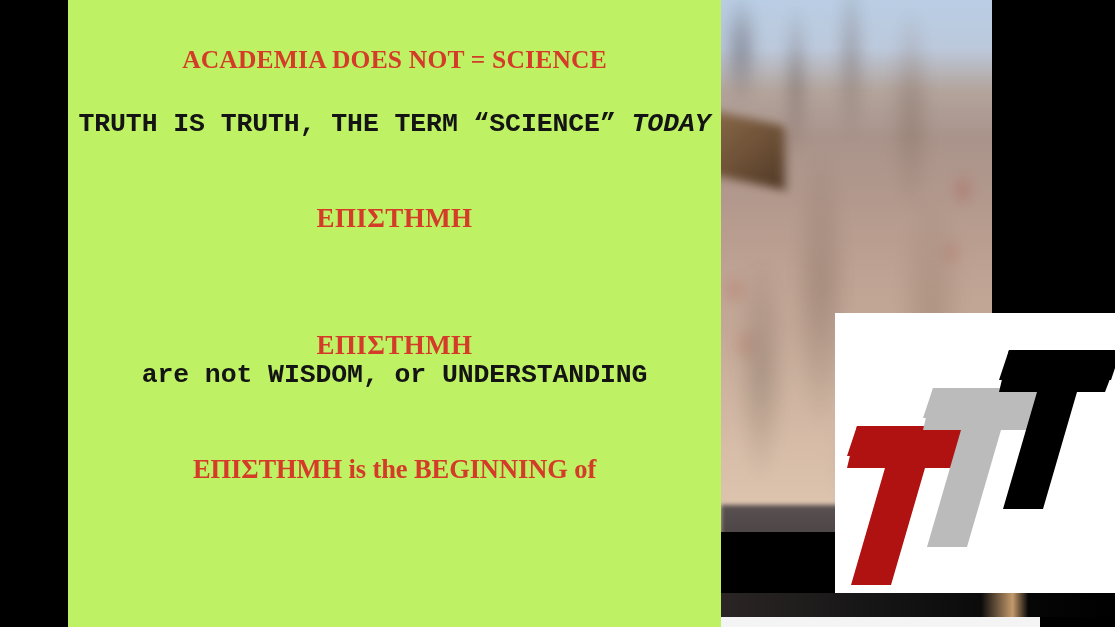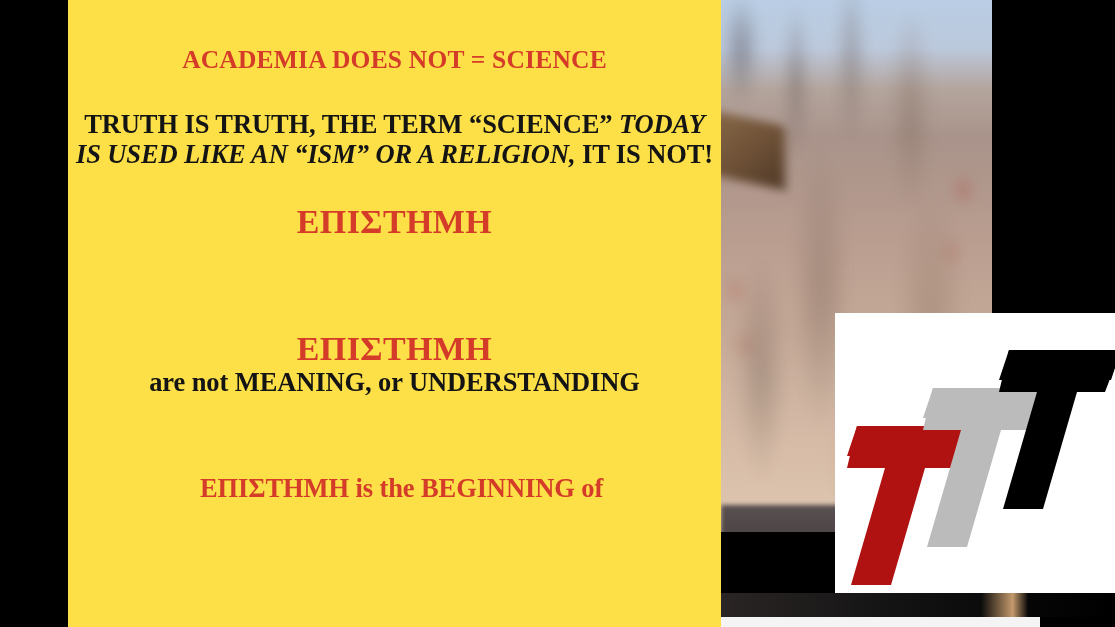--- a/index.html
+++ b/index.html
@@ -24,62 +24,62 @@
     background: #000000;
     z-index: 6;
   }
 
   
   .slide {
     position: absolute;
     left: 68px; top: 0;
     width: 653px;
     height: 627px;
-    background: #fde047;
+    background: #bef264;
     z-index: 3;
   }
   .slide-inner {
     position: absolute;
     left: 0; top: 0;
     width: 653px;
     text-align: center;
   }
 
   .line {
     margin: 0;
     line-height: 1.13;
     letter-spacing: -0.1px;
     white-space: nowrap;
   }
 
   .red   { color: #D43B28; }
-  .black { color: #141414; }
+  .black { color: #141414; font-family: Liberation Mono, monospace; }
 
   .hdr {
     font-weight: bold;
     font-size: 25.5px;
     letter-spacing: 0.2px;
   }
   .body-l {
     font-weight: bold;
     font-size: 26.5px;
   }
   .ital { font-style: italic; }
 
   .greek {
     font-weight: bold;
-    font-size: 34px;
+    font-size: 27px;
     letter-spacing: 0.4px;
   }
 
   .blk1 { position: absolute; top: 46px;  left: 0; width: 653px; }
   .blk2 { position: absolute; top: 110px; left: 0; width: 653px; }
   .blk3 { position: absolute; top: 203px; left: 0; width: 653px; }
   .blk4 { position: absolute; top: 330px; left: 0; width: 653px; }
-  .blk5 { position: absolute; top: 474px; left: 0; width: 653px; padding-left: 7px; }
+  .blk5 { position: absolute; top: 455px; left: 0; width: 653px; }
 
   
   .video {
     position: absolute;
     left: 721px; top: 0;
     width: 271px;
     height: 532px;
     z-index: 2;
     overflow: hidden;
     background:
@@ -208,30 +208,29 @@
 
   <div class="slide">
     <div class="slide-inner">
 
       <div class="blk1">
         <p class="line hdr red">ACADEMIA DOES NOT = SCIENCE</p>
       </div>
 
       <div class="blk2">
         <p class="line body-l black"><span>TRUTH IS TRUTH, THE TERM “SCIENCE” </span><span class="ital">TODAY</span></p>
-        <p class="line body-l black"><span class="ital">IS USED LIKE AN “ISM” OR A RELIGION,</span><span> IT IS NOT!</span></p>
       </div>
 
       <div class="blk3">
         <p class="line greek red">ΕΠΙΣΤΗΜΗ</p>
       </div>
 
       <div class="blk4">
         <p class="line greek red">ΕΠΙΣΤΗΜΗ</p>
-        <p class="line body-l black">are not MEANING, or UNDERSTANDING</p>
+        <p class="line body-l black">are not WISDOM, or UNDERSTANDING</p>
       </div>
 
       <div class="blk5">
         <p class="line body-l red">ΕΠΙΣΤΗΜΗ  is the BEGINNING of</p>
       </div>
 
     </div>
   </div>
 
   <div class="letterbox-left"></div>

